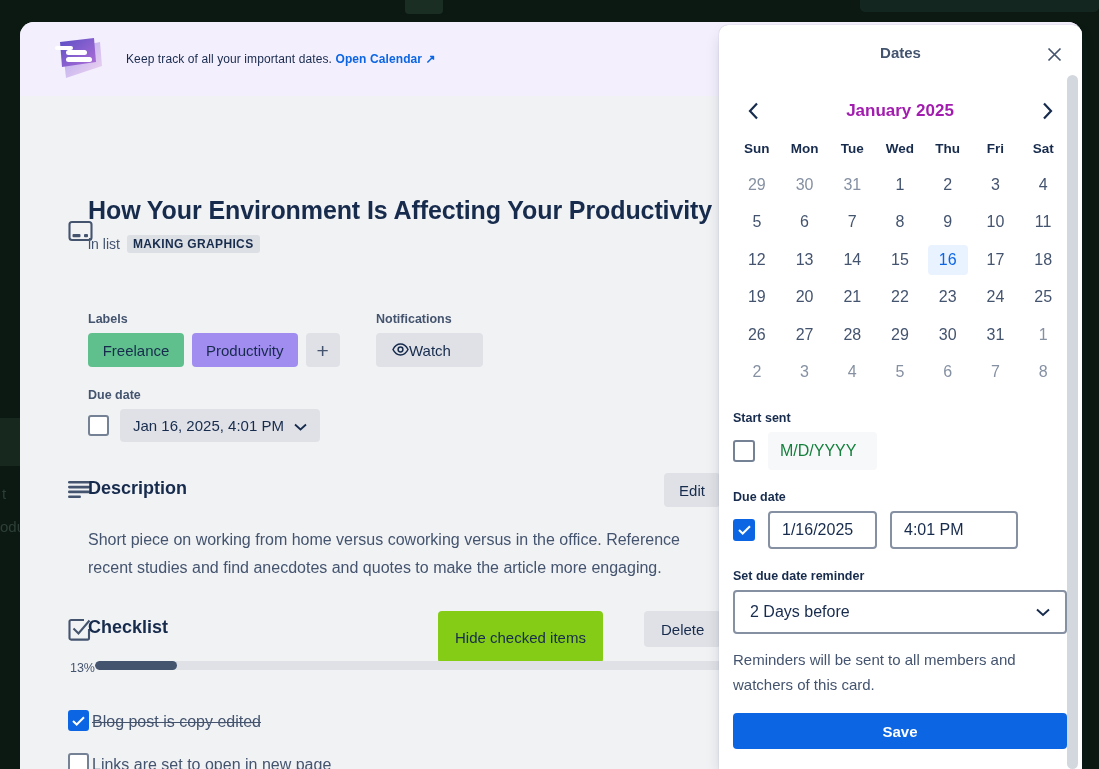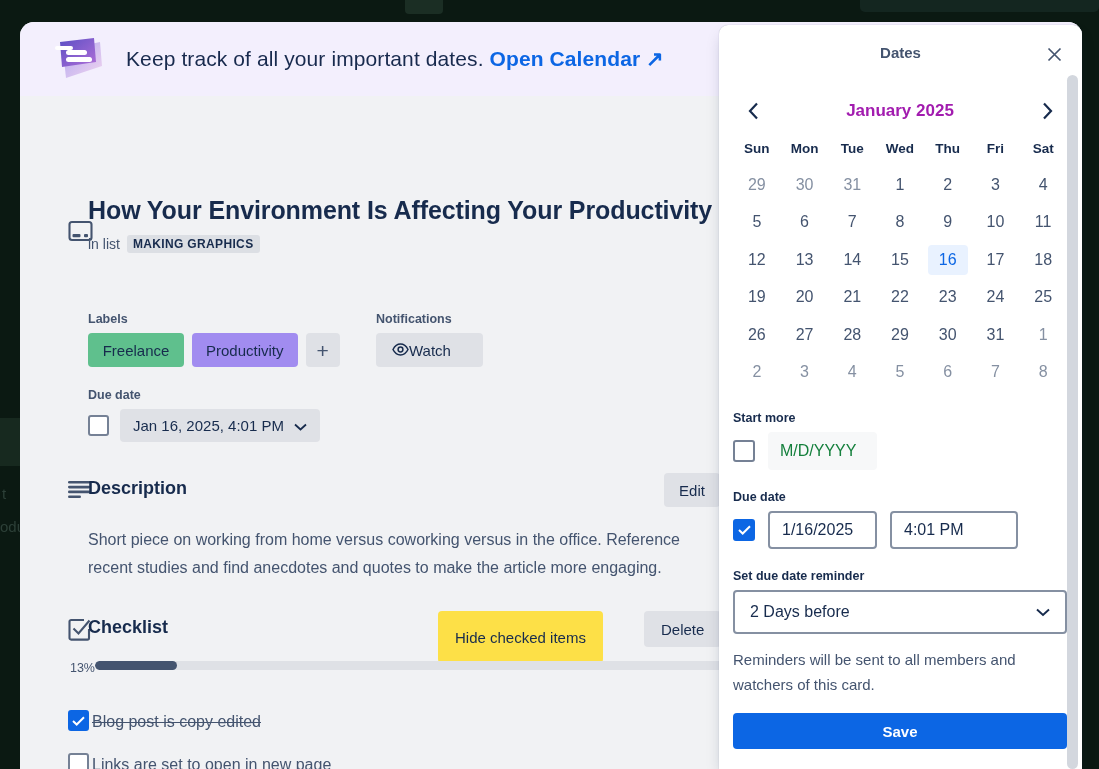--- a/index.html
+++ b/index.html
@@ -26,21 +26,21 @@
     background: #f1f2f4; border-radius: 14px 14px 0 0; overflow: hidden;
   }
 
   
   #banner {
     height: 74px; background: #f3effd;
     display: flex; align-items: center; padding-left: 34px; gap: 20px;
   }
   .banner-icon { width: 52px; height: 46px; position: relative; flex: none; }
   .banner-text {
-    font-size: 21px; color: #182a4e; letter-spacing: .1px;
+    font-size: 12px; color: #182a4e; letter-spacing: .1px;
   }
   .banner-link { color: #0c66e4; font-weight: bold; text-decoration: none; }
 
   
   #cardbody { position: relative; height: 673px; }
 
   .row-icon { position: absolute; color: #44546f; }
 
   #card-title {
     position: absolute; left: 68px; top: 100px;
@@ -97,21 +97,21 @@
   }
   #desc-text {
     position: absolute; left: 68px; top: 430px; width: 622px;
     font-size: 16px; line-height: 28px; color: #44546f;
   }
 
   #chk-head { position: absolute; left: 68px; top: 521px; font-size: 18px;
     font-weight: bold; color: #172b4d; }
   #hide-btn {
     position: absolute; left: 418px; top: 515px; height: 52px; padding: 0 17px;
-    background: #fde047; border-radius: 4px; display: flex;
+    background: #84cc16; border-radius: 4px; display: flex;
     align-items: center; font-size: 15px; color: #172b4d;
   }
   #del-btn {
     position: absolute; left: 624px; top: 515px; height: 36px; padding: 0 17px;
     background: #dfe1e6; border-radius: 4px; display: flex;
     align-items: center; font-size: 15px; color: #172b4d;
   }
 
   #prog-row { position: absolute; left: 48px; top: 565px; width: 655px;
     display: flex; align-items: flex-start; }
@@ -513,21 +513,21 @@
           <span>6</span>
         </div>
         <div class="day muted">
           <span>7</span>
         </div>
         <div class="day muted">
           <span>8</span>
         </div>
       </div>
 
-    <div class="sec-label">Start more</div>
+    <div class="sec-label">Start sent</div>
     <div class="date-row">
       <div class="dcheck"></div>
       <div class="dinput empty">M/D/YYYY</div>
     </div>
 
     <div class="sec-label">Due date</div>
     <div class="date-row">
       <div class="dcheck on">
         <svg width="13" height="10" viewBox="0 0 13 10" fill="none" stroke="#fff" stroke-width="2">
           <path d="M1 5 L4.7 8.5 L12 1.3"></path>

